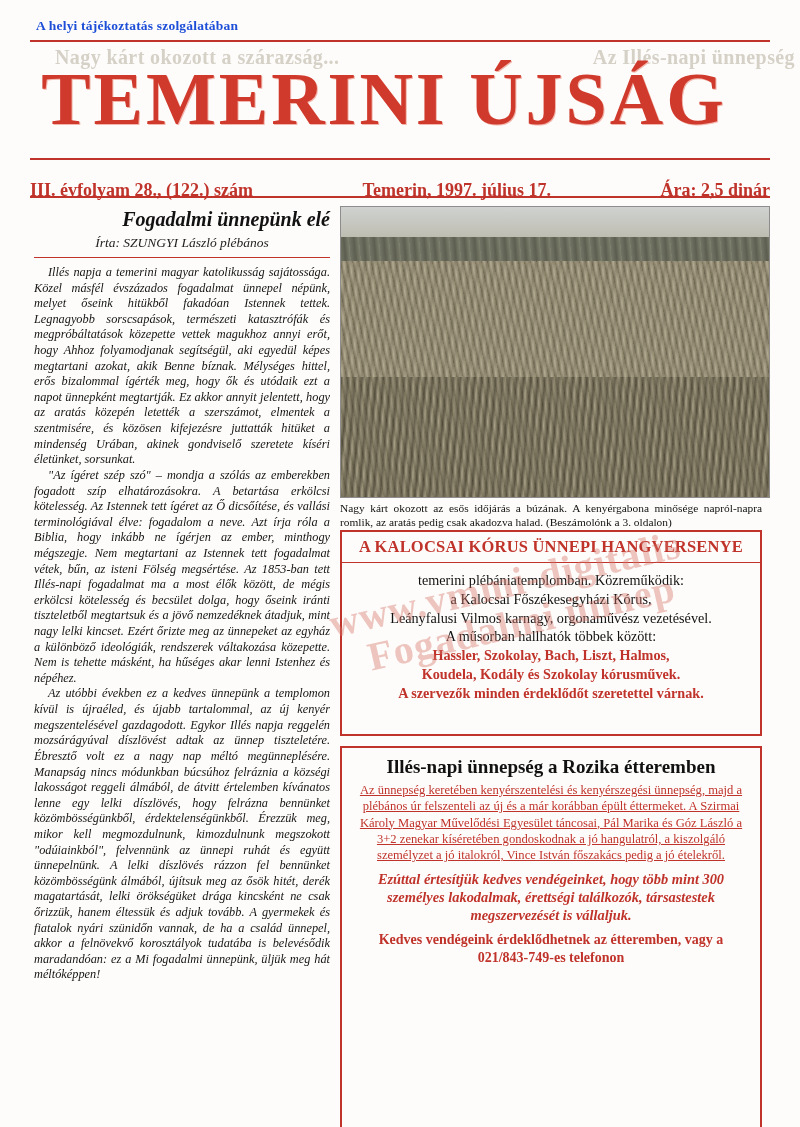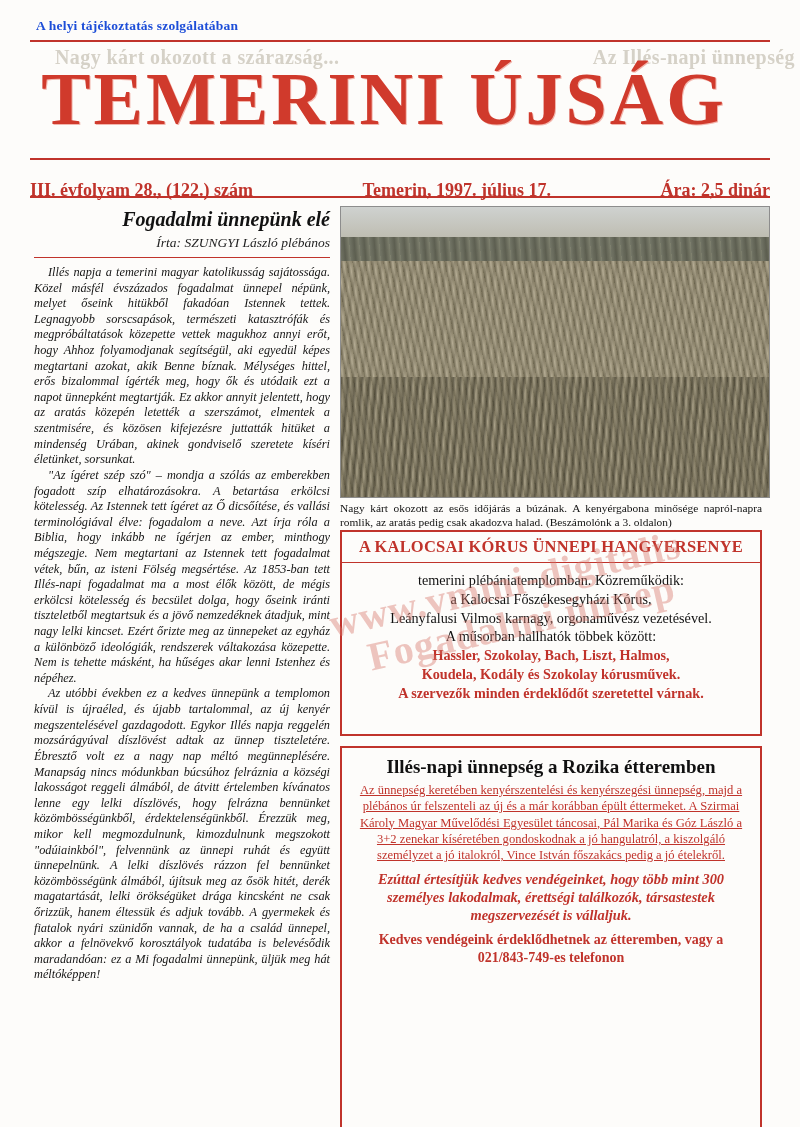--- a/index.html
+++ b/index.html
@@ -124,21 +124,21 @@
   .article-title {
     text-align: right;
     font-style: italic;
     font-weight: bold;
     font-size: 20px;
     color: #111;
     margin: 2px 0 4px 0;
     font-family: "Liberation Serif", serif;
   }
   .byline {
-    text-align: right;
+    text-align: center;
     font-style: italic;
     font-size: 13.5px;
     margin-bottom: 6px;
     color: #222;
   }
   .rule-thin {
     width: 100%;
     height: 1px;
     background: #c0332b;
     margin: 5px 0 7px 0;

